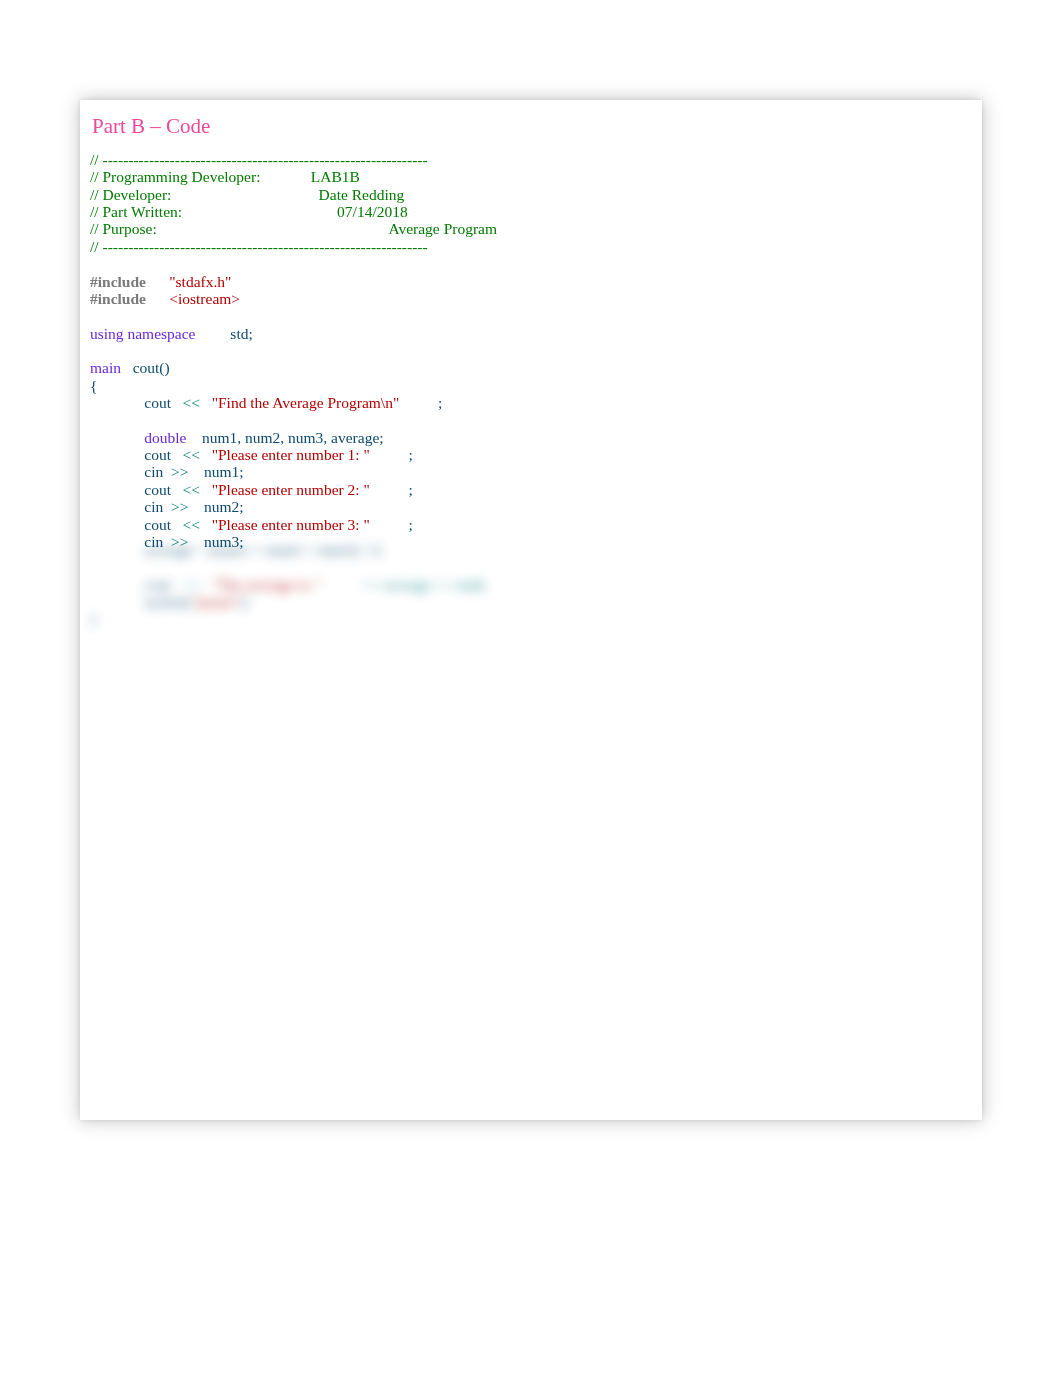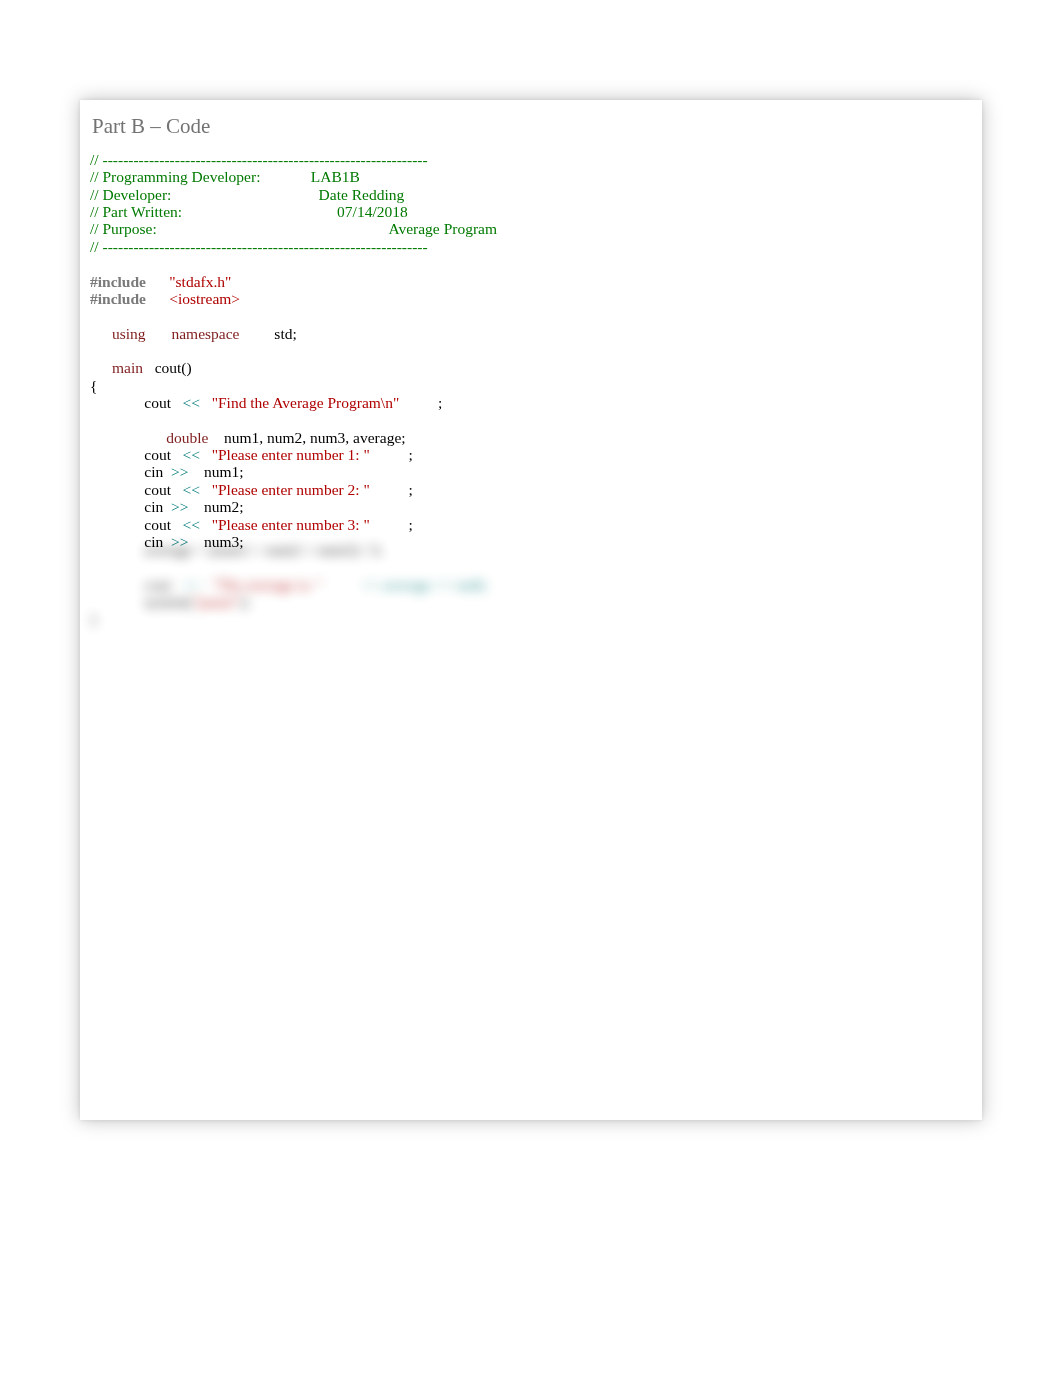--- a/index.html
+++ b/index.html
@@ -15,38 +15,38 @@
     }
     .page-shadow {
       box-shadow: 0 0 18px rgba(0,0,0,0.25), 0 0 4px rgba(0,0,0,0.1);
       background: #ffffff;
       padding: 14px 10px 10px 10px;
       min-height: 1020px;
       position: relative;
     }
     .heading {
       font-size: 21px;
-      color: #737373;
+      color: #ec4899;
       margin-bottom: 12px;
       padding-left: 2px;
       font-weight: normal;
     }
     .code-block {
       font-family: "Times New Roman", Times, serif;
       font-size: 15.5px;
       line-height: 1.12;
       white-space: pre;
       color: #000000;
     }
     .c-comment { color: #007a00; }
     .c-preproc { color: #7a7a7a; font-weight: bold; }
     .c-string { color: #b00000; }
-    .c-keyword { color: #7f1d1d; margin-left: 22px; }
+    .c-keyword { color: #6d28d9; }
     .c-operator { color: #007a7a; }
-    .c-ident { color: #000000; }
+    .c-ident { color: #0c4a6e; }
     .blur-content {
       position: absolute;
       left: 10px;
       right: 10px;
       top: 441px;
       filter: blur(6px);
       font-family: "Times New Roman", Times, serif;
       font-size: 15.5px;
       line-height: 1.12;
       white-space: pre;

